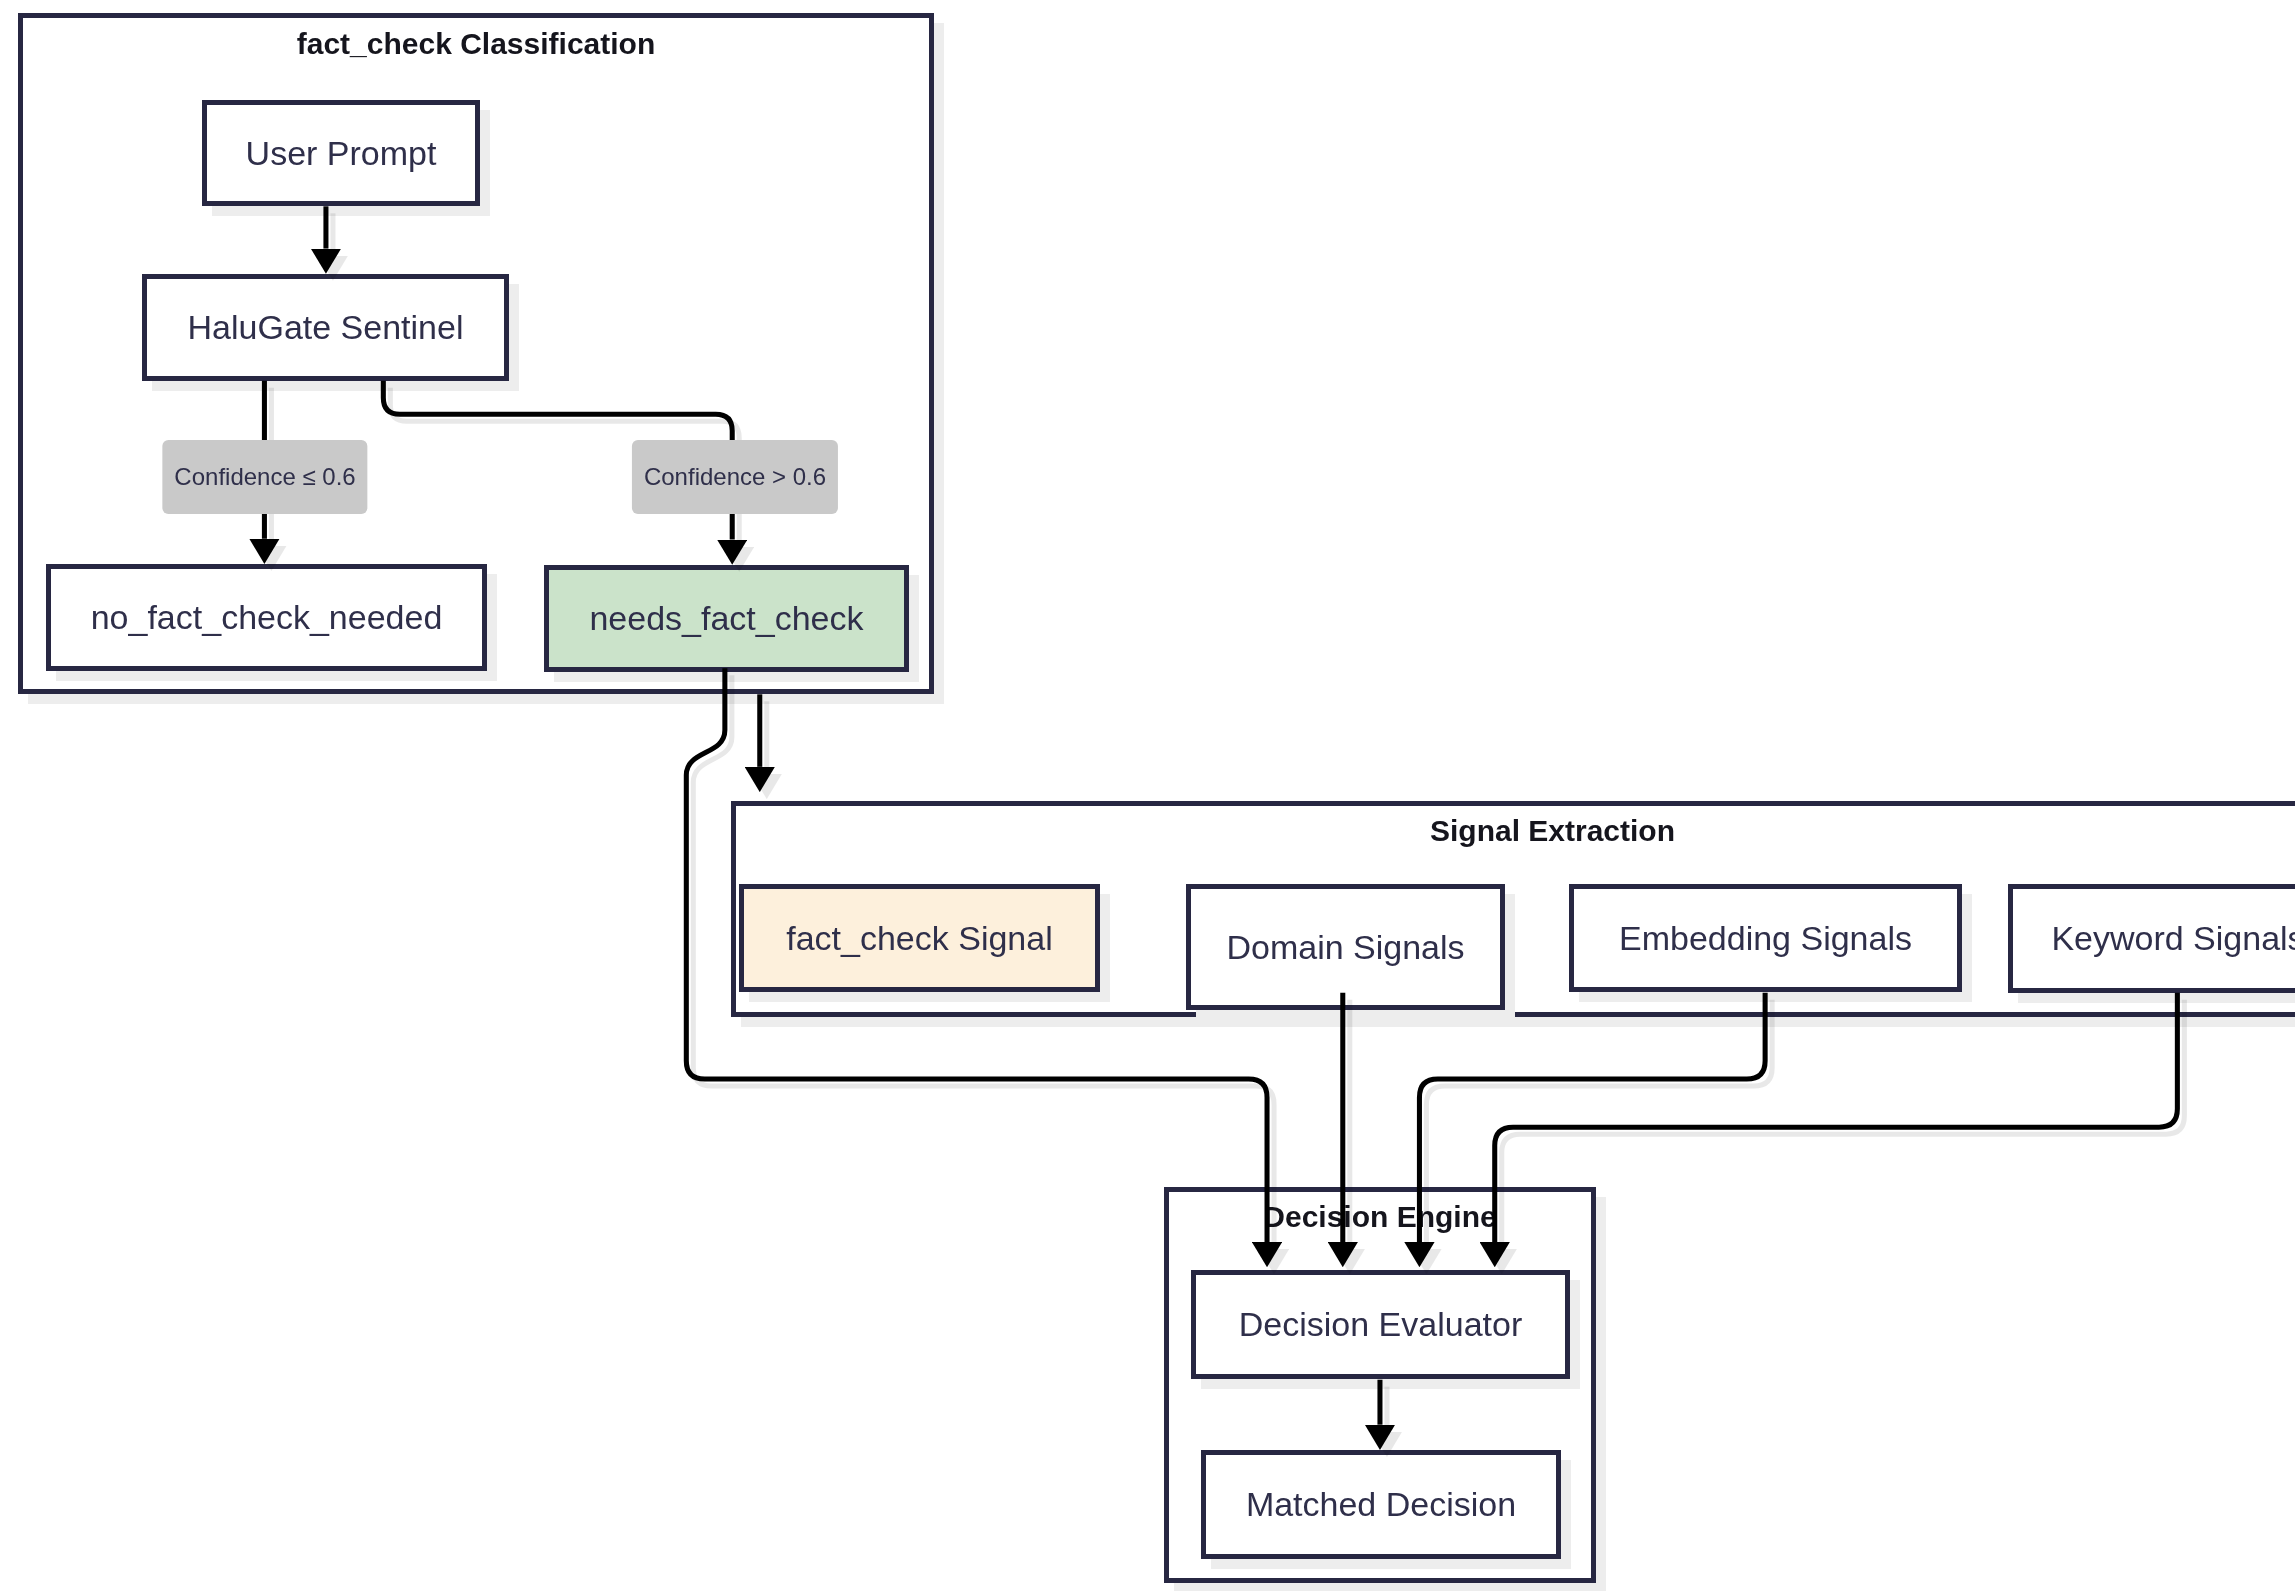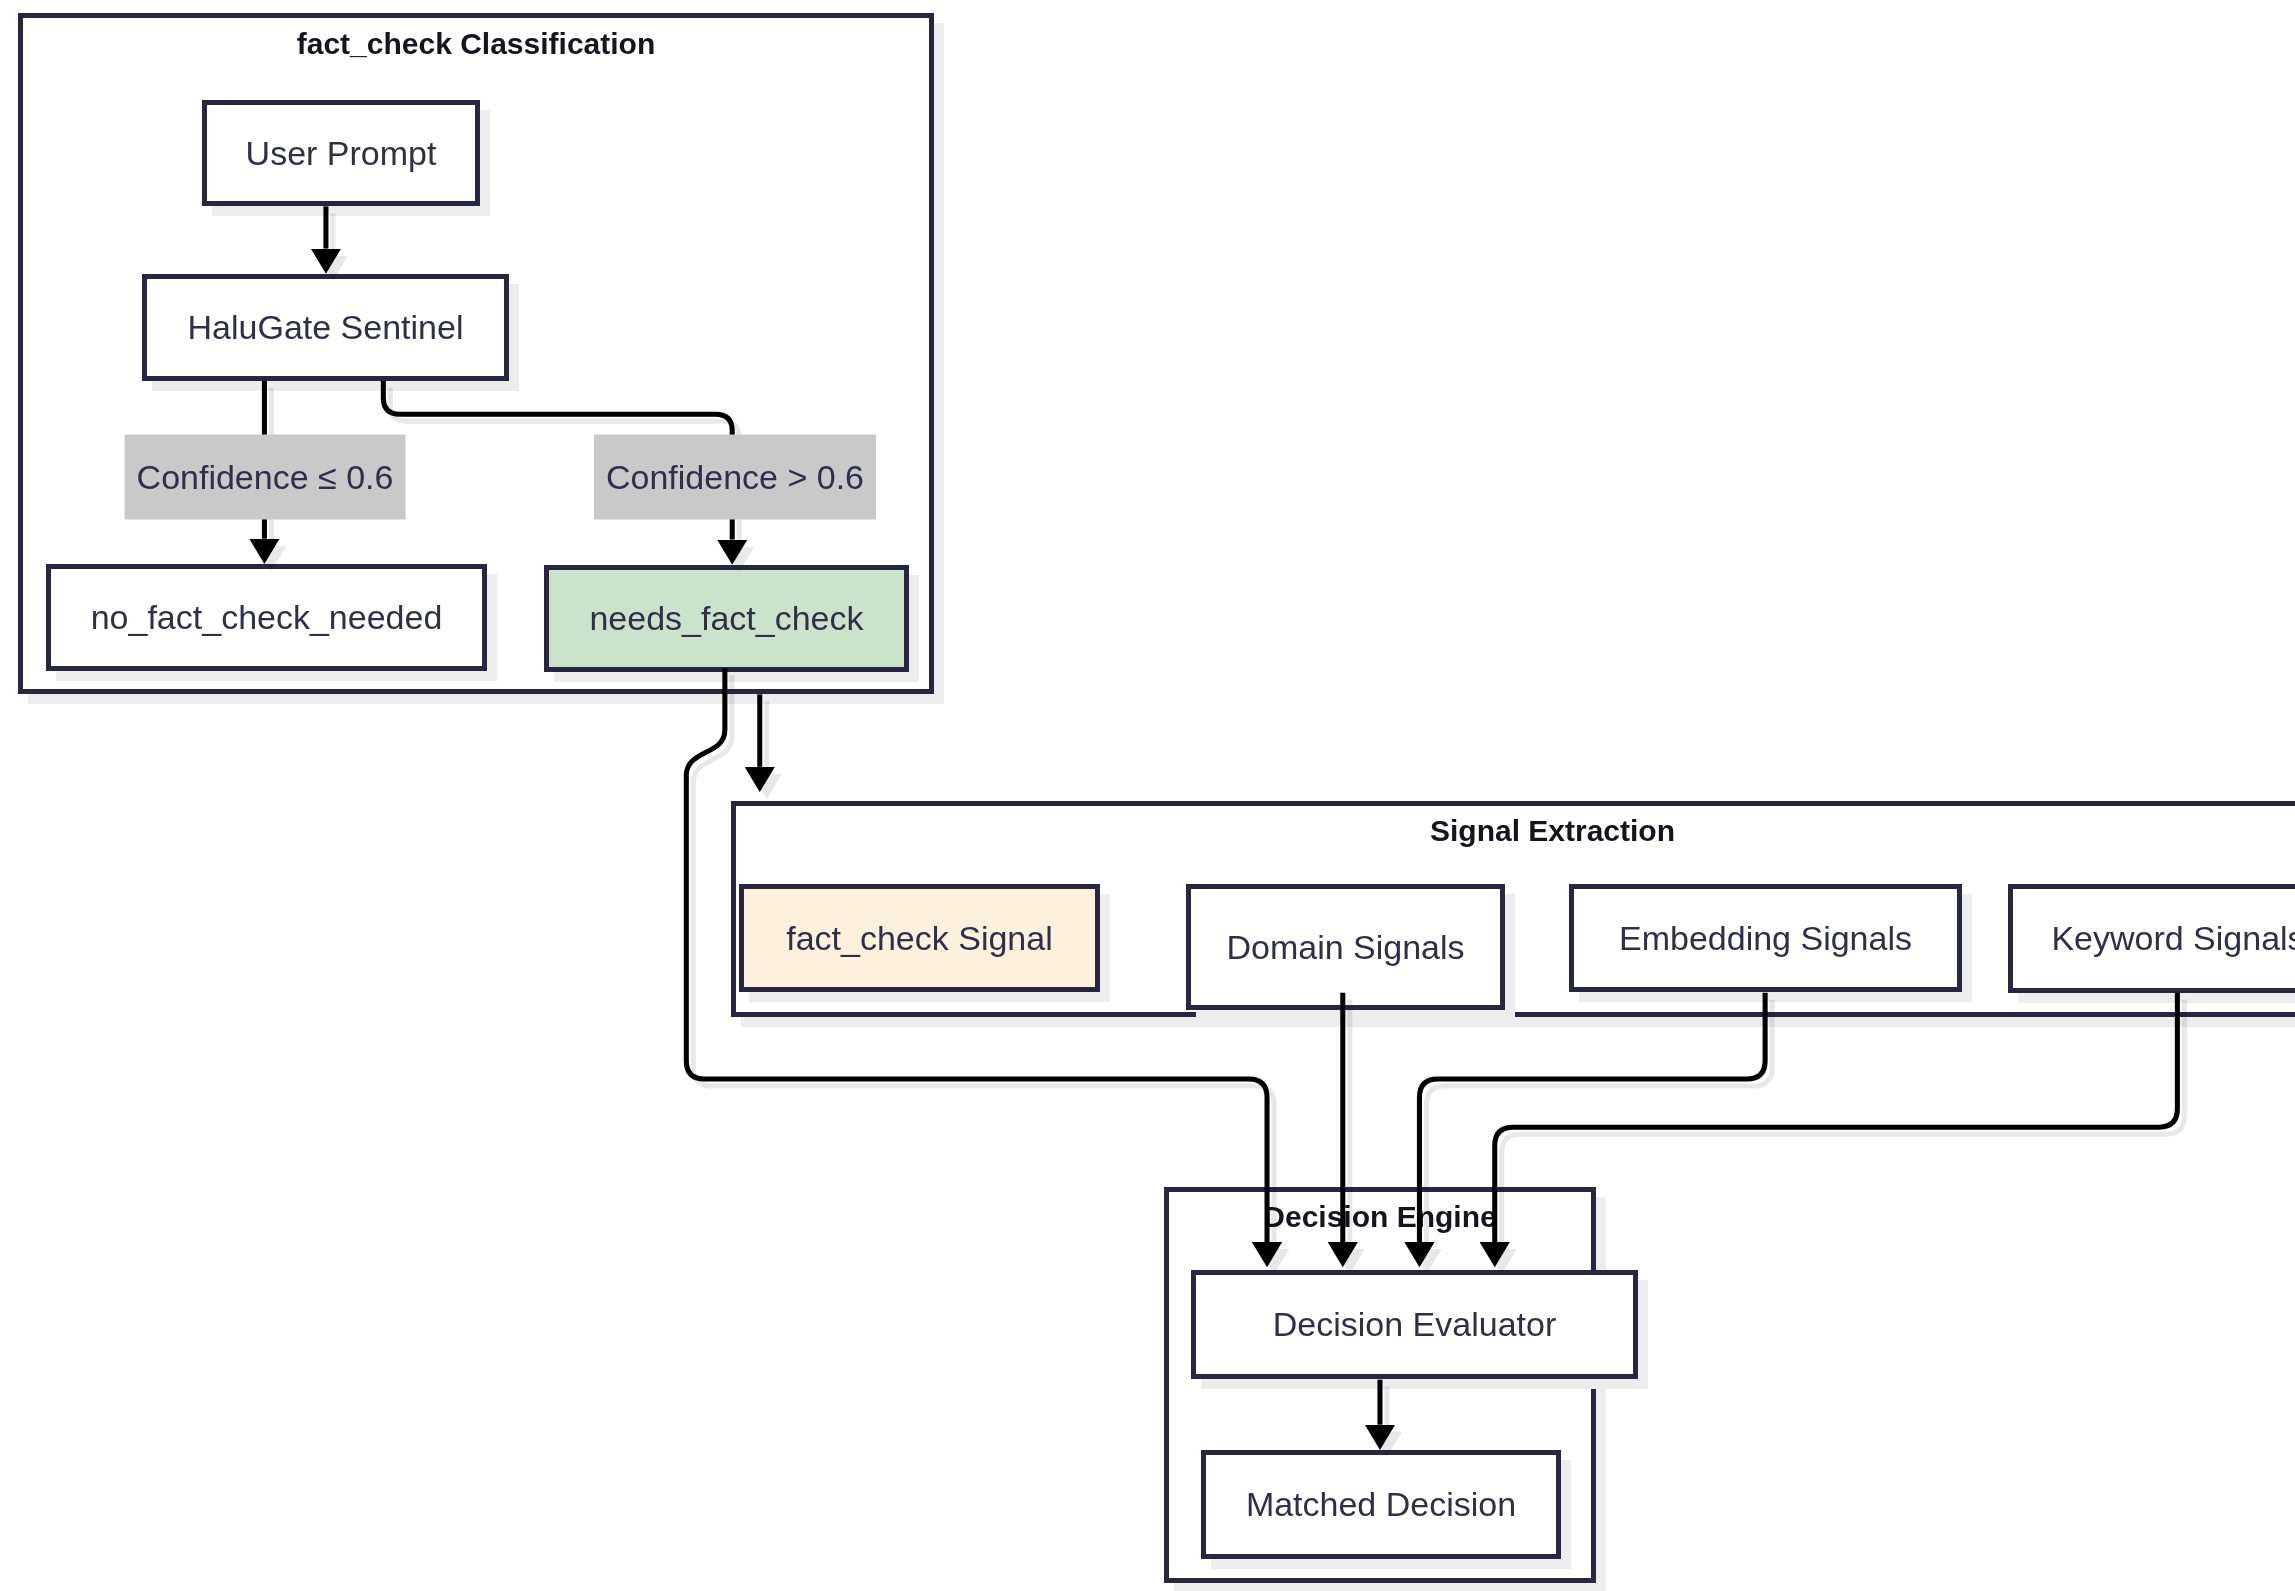--- a/index.html
+++ b/index.html
@@ -63,25 +63,26 @@
   svg.edges path.edge {
     fill:none;
     stroke:var(--edge);
     stroke-width:11;
   }
   .edge-label {
     position:absolute;
     transform:translate(-50%,-50%);
     background:var(--label-bg);
     color:var(--ink);
-    font-size:34px;
+    font-size:24px;
     font-weight:500;
     padding:23px 12px;
     white-space:nowrap;
     z-index:4;
+    border-radius:6px;
   }
 </style>
 </head>
 <body>
 
 <div class="canvas">
 
   <div class="subgraph" style="left:18px; top:13.3px; width:916px; height:681px;">
     <div class="sg-title">fact_check Classification</div>
   </div>
@@ -139,21 +140,21 @@
   </div>
 
   <div class="node" style="left:1569px; top:884px; width:393px; height:108px;">
     <span>Embedding Signals</span>
   </div>
 
   <div class="node" style="left:2008px; top:884px; width:340px; height:109px;">
     <span>Keyword Signals</span>
   </div>
 
-  <div class="node" style="left:1191px; top:1270px; width:447px; height:109px;">
+  <div class="node" style="left:1191px; top:1270px; width:379px; height:109px;">
     <span>Decision Evaluator</span>
   </div>
 
   <div class="node" style="left:1201px; top:1450px; width:360px; height:109px;">
     <span>Matched Decision</span>
   </div>
 
 </div>
 
 

